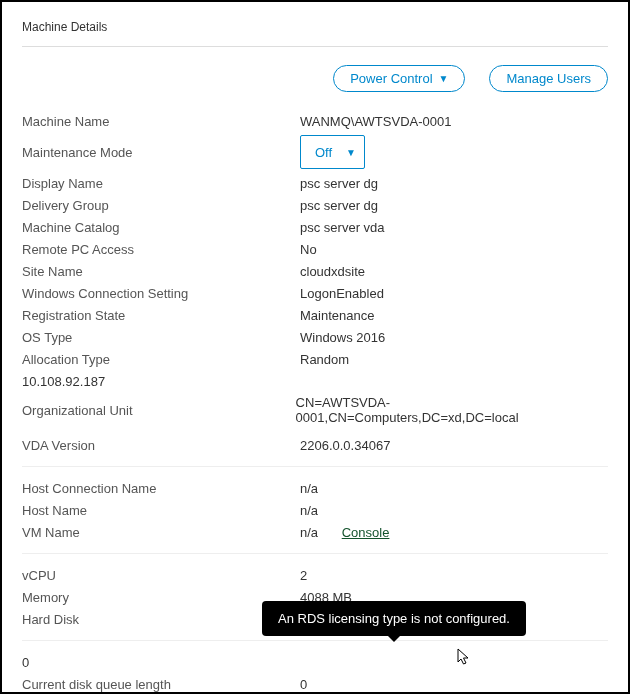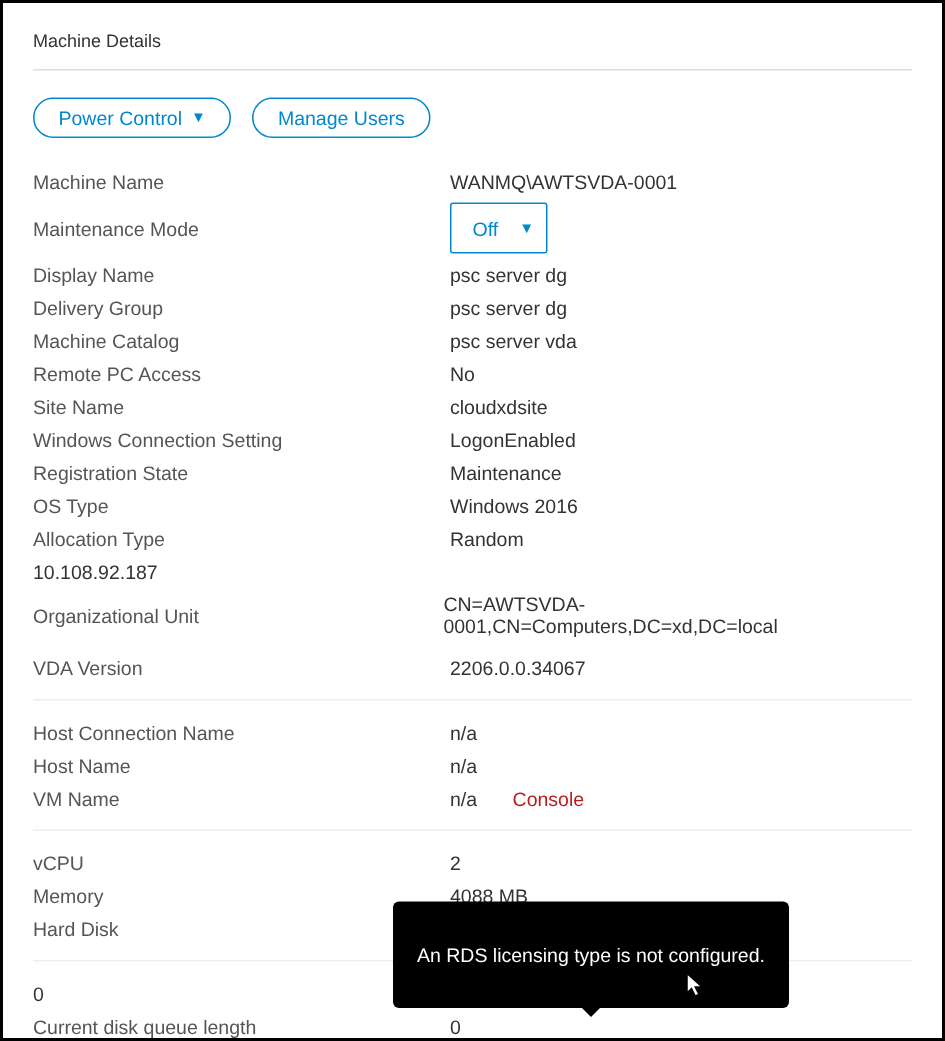--- a/index.html
+++ b/index.html
@@ -29,22 +29,23 @@
       border-top: 1px solid #ddd;
       margin: 10px 0 18px 0;
     }
     hr.sep-light {
       border: none;
       border-top: 1px solid #eee;
       margin: 10px 0;
     }
     .toolbar {
       display: flex;
-      gap: 14px;
+      gap: 24px;
       margin-bottom: 18px;
+      justify-content: flex-end;
     }
     .pill-btn {
       display: inline-flex;
       align-items: center;
       gap: 6px;
       border: 1px solid #0088cc;
       color: #0088cc;
       background: #fff;
       border-radius: 18px;
       padding: 5px 16px;
@@ -99,37 +100,38 @@
       color: #fff;
       font-size: 10px;
       font-weight: bold;
       margin-left: 4px;
       vertical-align: middle;
     }
     .tooltip {
       position: absolute;
       background: #000;
       color: #fff;
-      padding: 28px 16px;
+      padding: 10px 16px;
       border-radius: 4px;
       font-size: 13px;
       white-space: nowrap;
       z-index: 10;
     }
     .tooltip::after {
       content: "";
       position: absolute;
       top: 100%;
       left: 50%;
       margin-left: -6px;
       border: 6px solid transparent;
       border-top-color: #000;
     }
     .console-link {
-      color: #b91c1c;
+      color: #14532d;
+      text-decoration: underline;
       margin-left: 20px;
       cursor: pointer;
     }
     .cursor-icon {
       position: absolute;
       font-size: 15px;
       color: #000;
       z-index: 20;
       pointer-events: none;
     }

